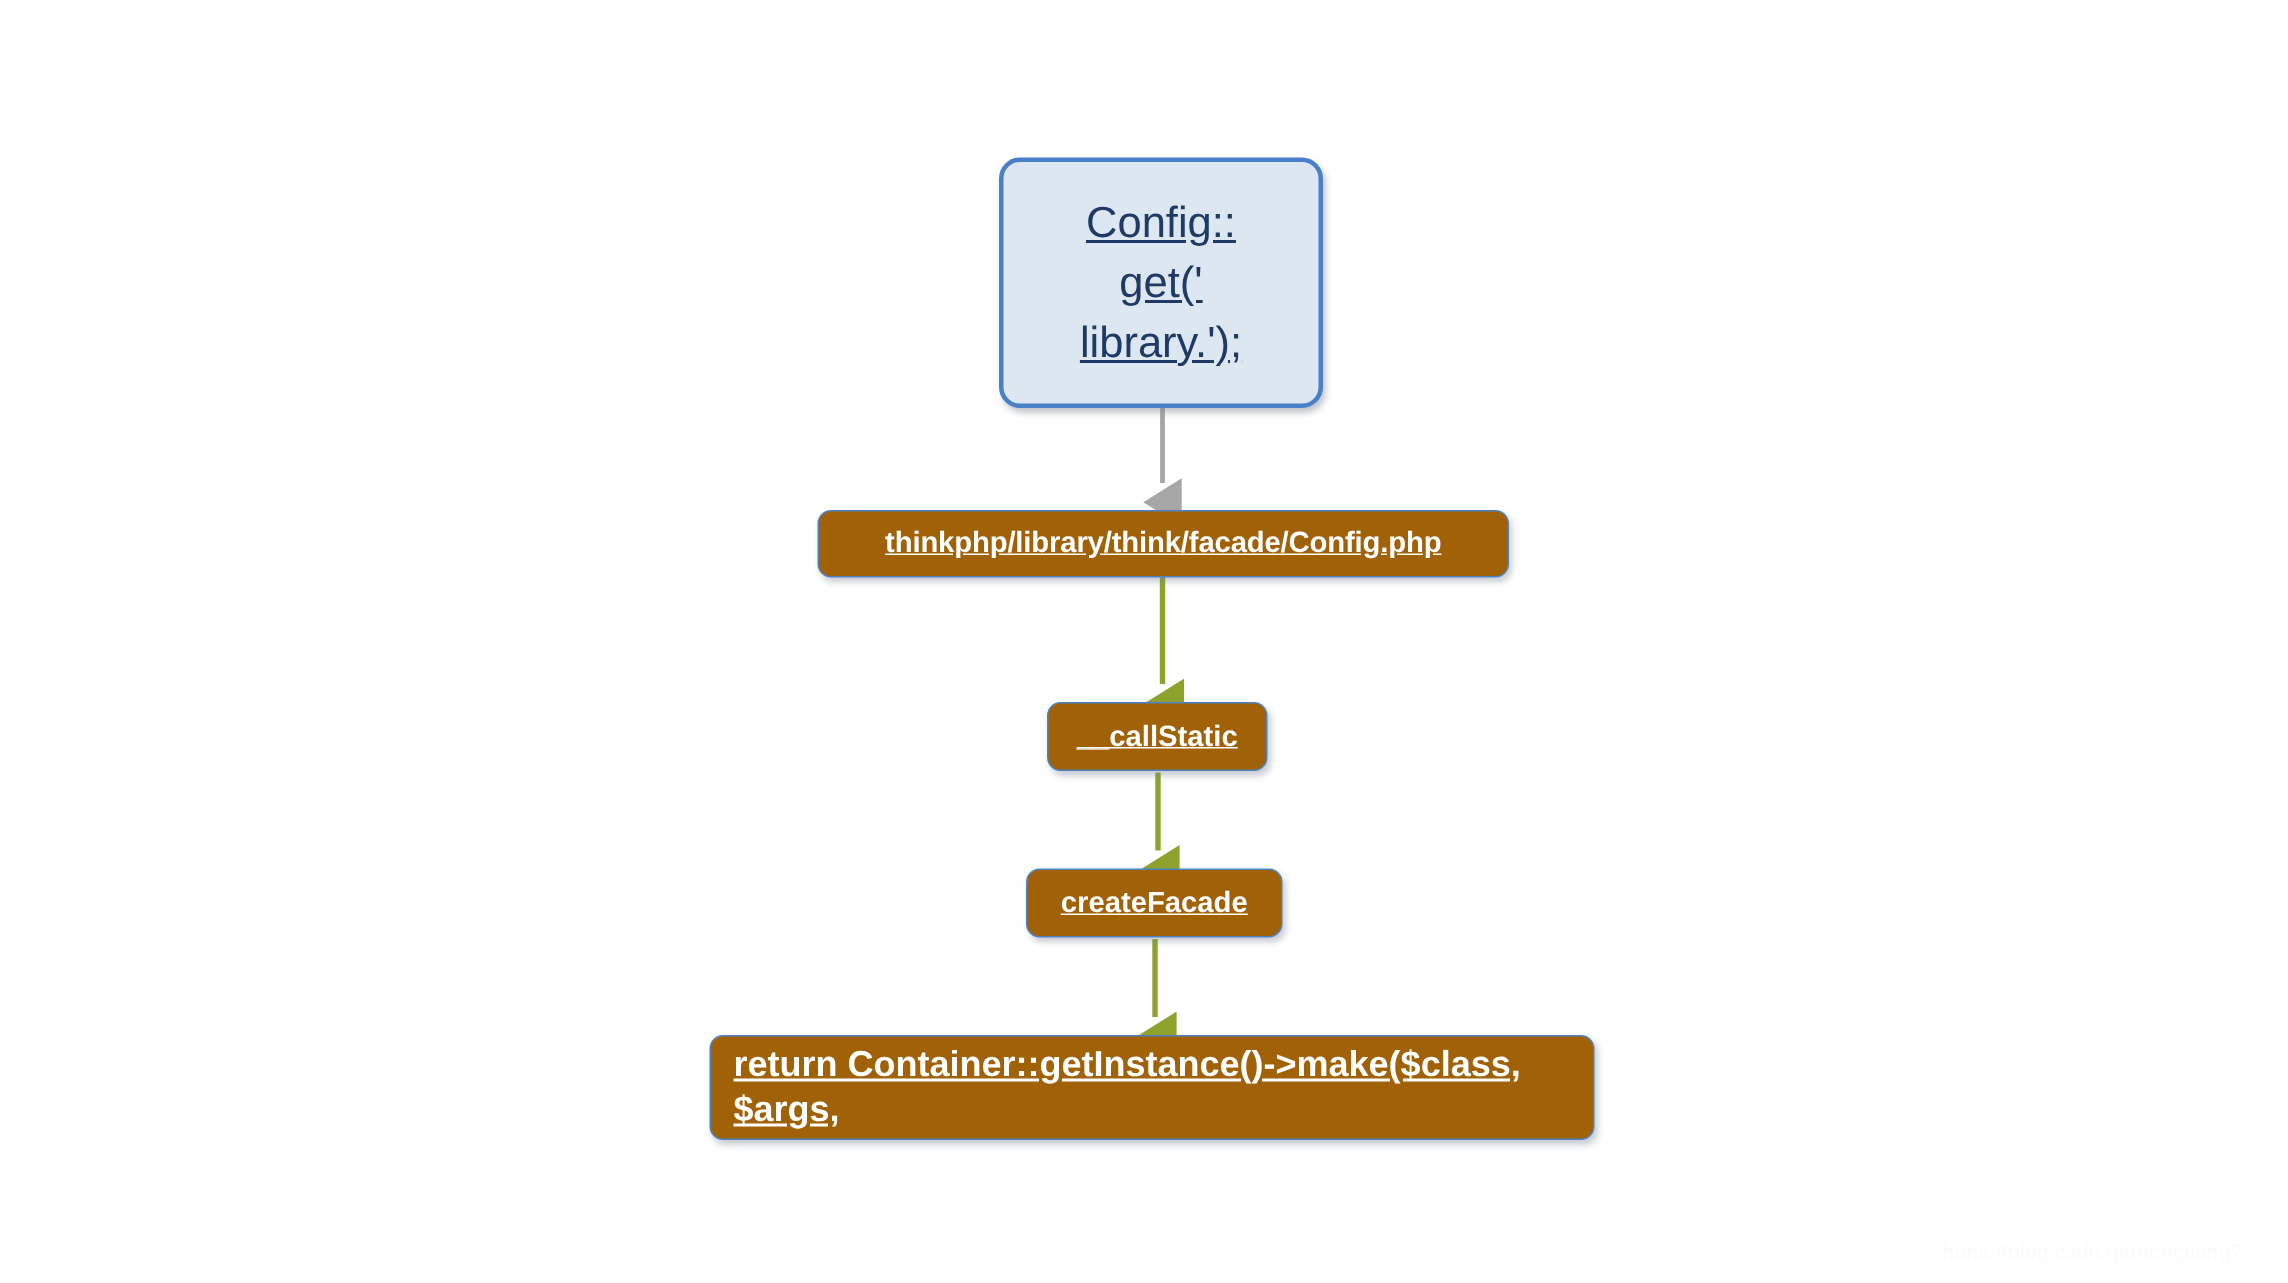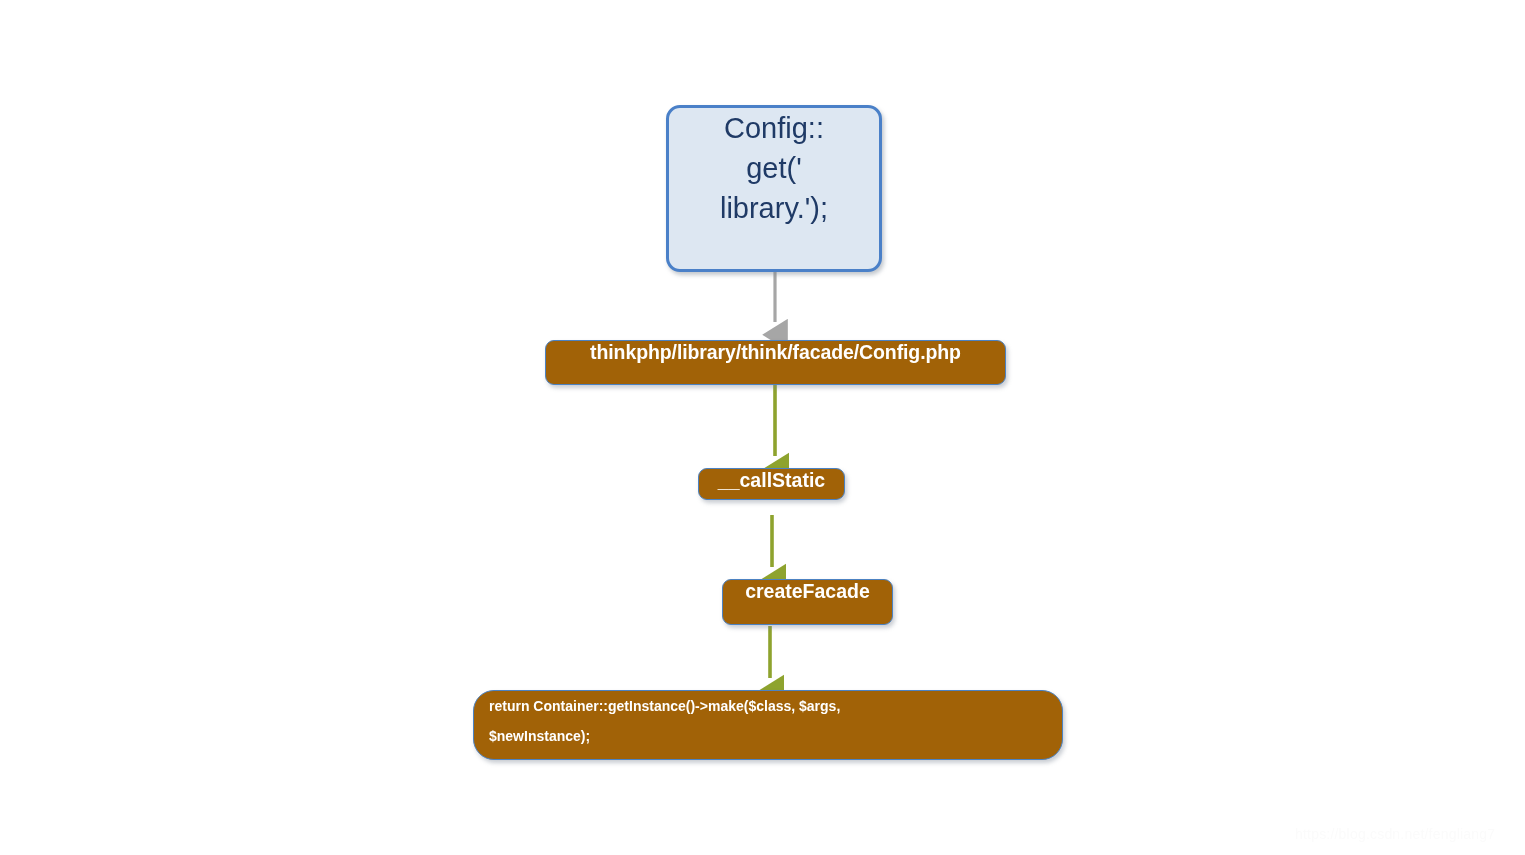--- a/index.html
+++ b/index.html
@@ -20,23 +20,25 @@
     left: 0;
     top: 0;
     width: 1525px;
     height: 855px;
   }
 
   .node {
     position: absolute;
     box-sizing: border-box;
     display: flex;
+    align-items: center;
     justify-content: center;
     text-align: center;
     z-index: 3;
+    text-decoration: underline;
   }
 
   
   .node-start {
     background: #dde7f2;
     border: 3px solid #4a80c8;
     border-radius: 14px;
     color: #1f3a66;
     font-size: 29px;
     line-height: 40px;
@@ -55,26 +57,25 @@
   }
 
   .node-file {
     font-size: 19.5px;
     letter-spacing: -0.1px;
   }
   .node-method {
     font-size: 19.5px;
   }
   .node-return {
-    font-size: 14px;
+    font-size: 24px;
     text-align: left;
     justify-content: flex-start;
     padding: 0 16px 0 15px;
     line-height: 30px;
-    border-radius: 21px;
   }
 
   
   .watermark {
     position: absolute;
     left: 1295px;
     top: 826px;
     font-size: 14px;
     color: #fbfbfb;
     letter-spacing: 0.2px;
@@ -119,28 +120,27 @@
     <div>Config::</div>
     <div>get('</div>
     <div>library.');</div>
   </div>
 </div>
 
 <div class="node node-proc node-file" style="left:545px; top:340px; width:461px; height:45px;">
   <span>thinkphp/library/think/facade/Config.php</span>
 </div>
 
-<div class="node node-proc node-method" style="left:698px; top:468px; width:147px; height:32px;">
+<div class="node node-proc node-method" style="left:698px; top:468px; width:147px; height:46px;">
   <span>__callStatic</span>
 </div>
 
-<div class="node node-proc node-method" style="left:684px; top:579px; width:171px; height:46px;margin-left:38px;">
+<div class="node node-proc node-method" style="left:684px; top:579px; width:171px; height:46px;">
   <span>createFacade</span>
 </div>
 
 <div class="node node-proc node-return" style="left:473px; top:690px; width:590px; height:70px;">
   <div>
     <div>return Container::getInstance()-&gt;make($class, $args,</div>
-    <div>$newInstance);</div>
   </div>
 </div>
 
 <div class="watermark">https://blog.csdn.net/fengliang7</div>
 
 </body></html>

